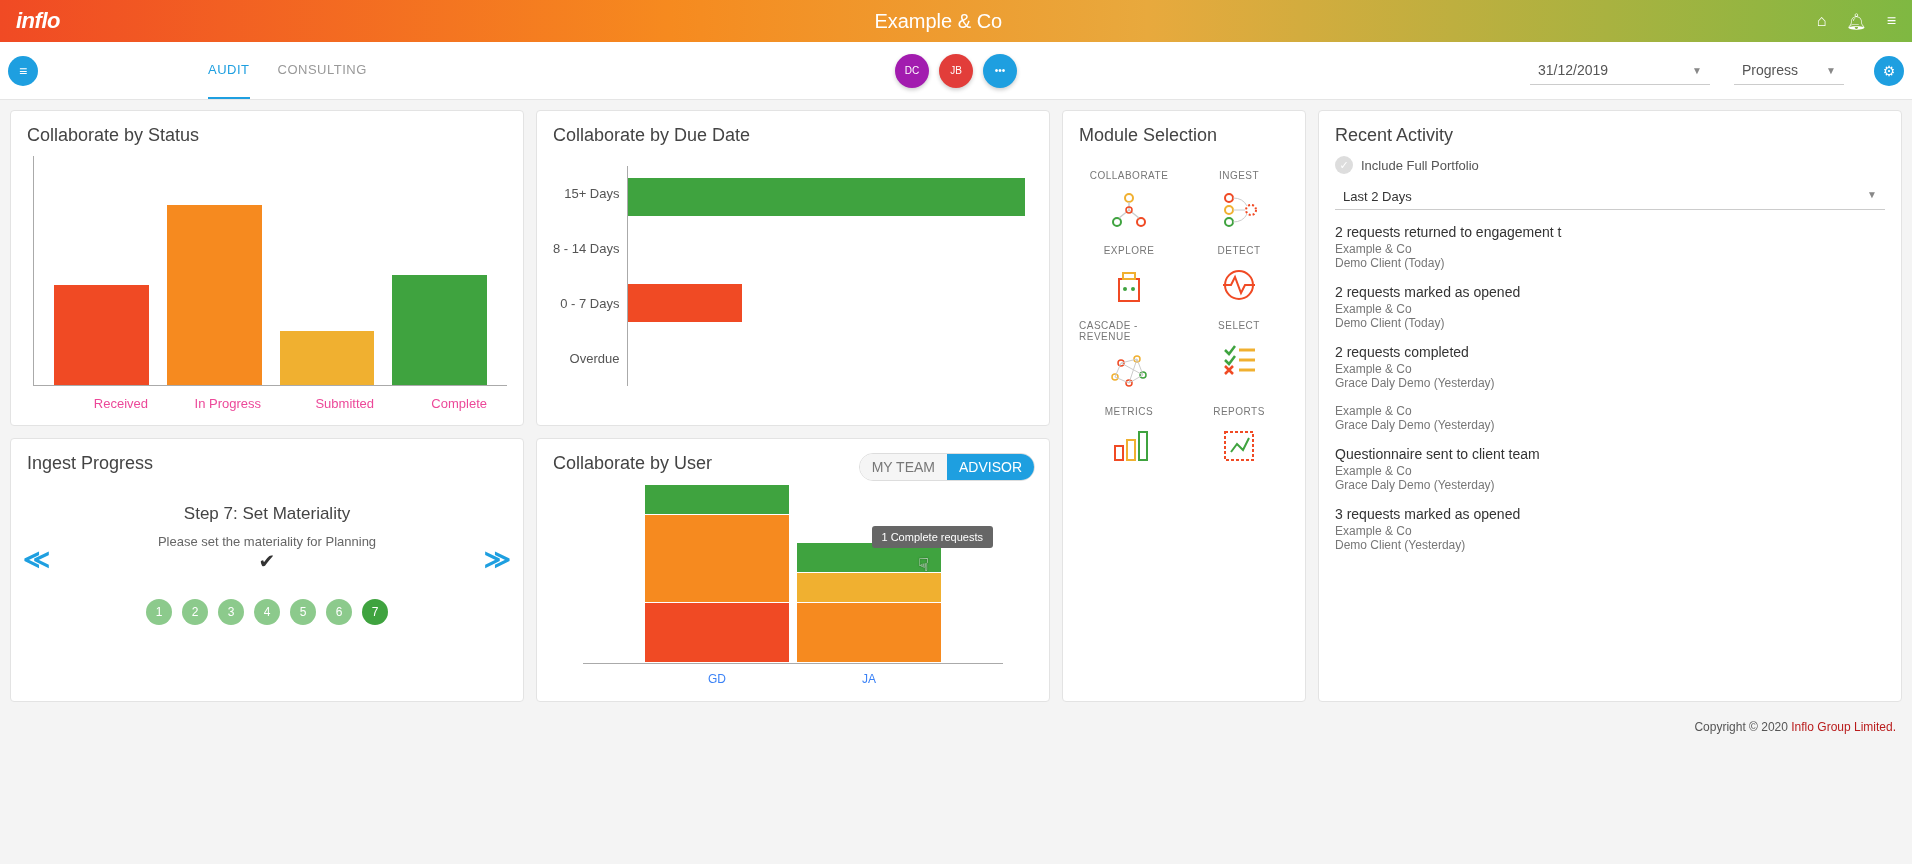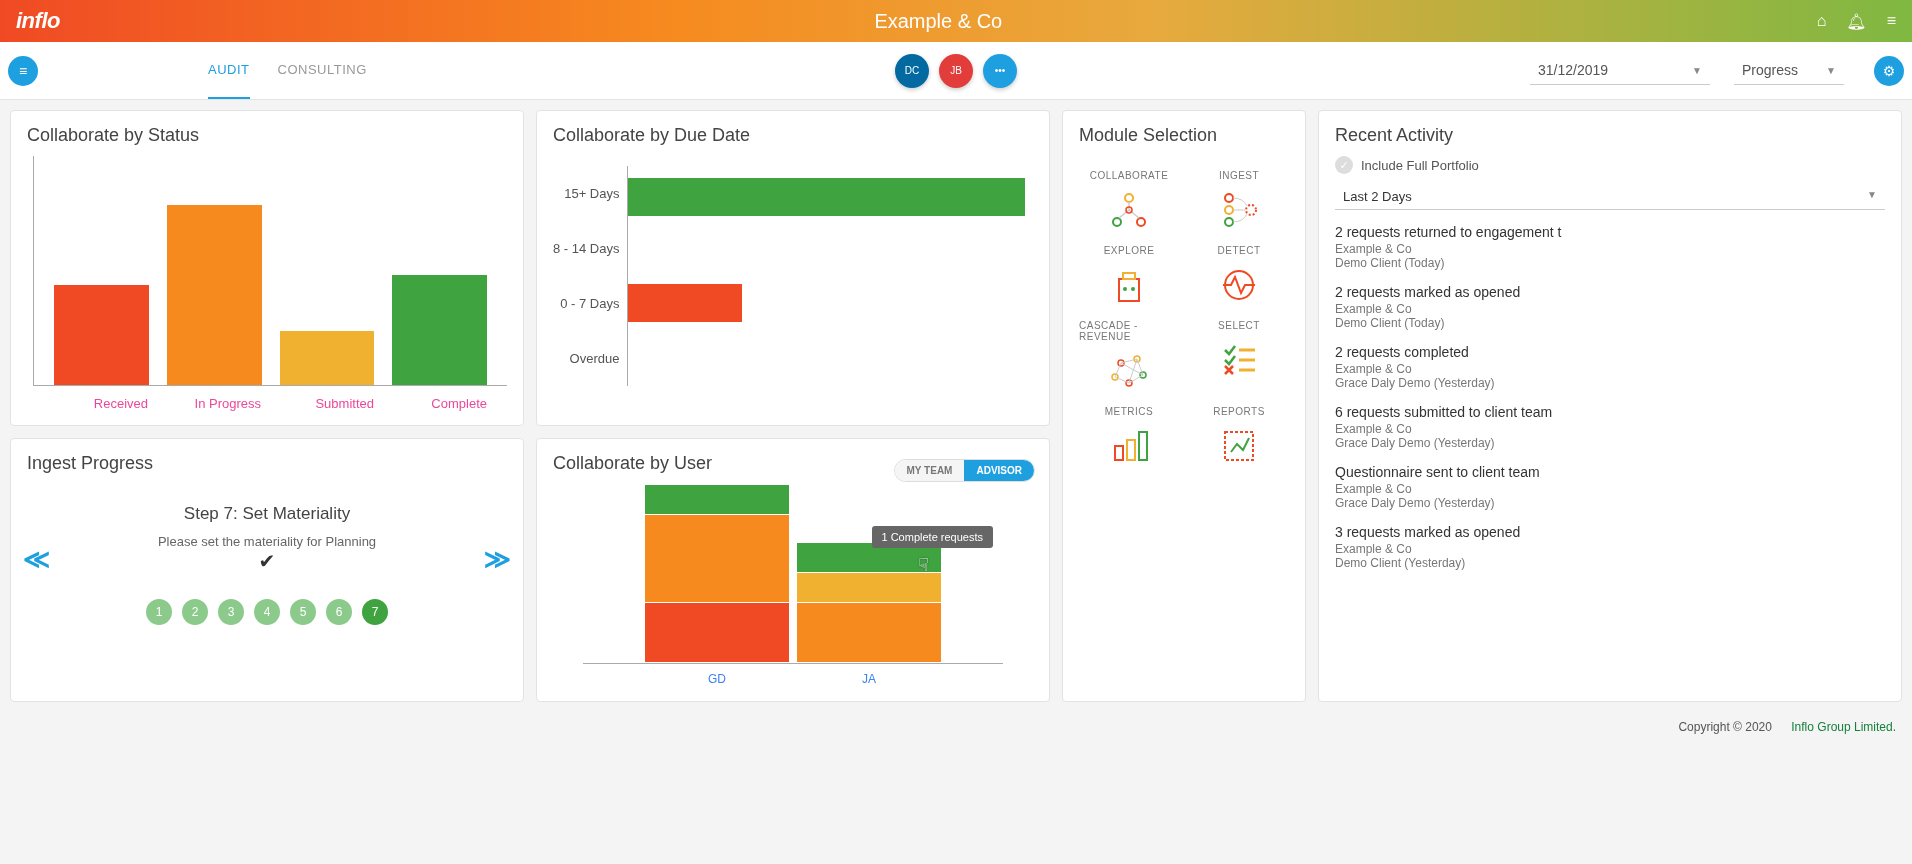--- a/index.html
+++ b/index.html
@@ -14,21 +14,21 @@
 
 
 .toolbar { background: #fff; border-bottom: 1px solid #e5e5e5; height: 58px; display: flex; align-items: center; padding: 0 8px; position: relative; }
 .circle-btn { width: 30px; height: 30px; border-radius: 50%; display: inline-flex; align-items: center; justify-content: center; color: #fff; font-size: 14px; cursor: pointer; }
 .blue { background: #1e9fe0; }
 .tabs { display: flex; gap: 28px; margin-left: 170px; }
 .tab { font-size: 13px; color: #999; padding: 20px 0; cursor: pointer; border-bottom: 2px solid transparent; letter-spacing: 0.5px; }
 .tab.active { color: #1e9fe0; border-bottom-color: #1e9fe0; }
 .avatar-row { position: absolute; left: 50%; transform: translateX(-50%); display: flex; gap: 10px; }
 .avatar { width: 34px; height: 34px; border-radius: 50%; display: inline-flex; align-items: center; justify-content: center; color: #fff; font-size: 10px; font-weight: 500; cursor: pointer; box-shadow: 0 2px 4px rgba(0,0,0,0.2); }
-.av-green { background: #0369a1; }
+.av-green { background: #a21caf; }
 .av-red { background: #e23d3a; }
 .av-blue { background: #1e9fe0; }
 .toolbar-right { margin-left: auto; display: flex; gap: 24px; align-items: center; margin-right: 60px; }
 .dropdown { display: flex; align-items: center; justify-content: space-between; min-width: 180px; border-bottom: 1px solid #ccc; padding: 6px 8px; font-size: 14px; cursor: pointer; color: #555; }
 .dropdown .caret { font-size: 10px; color: #888; }
 .gear-btn { position: absolute; right: 8px; }
 
 
 .dashboard { padding: 10px; display: grid; grid-template-columns: 514px 514px 244px 1fr; gap: 12px; }
 .panel { background: #fff; border: 1px solid #e3e3e3; border-radius: 4px; padding: 14px 16px; }
@@ -63,21 +63,21 @@
 .ingest-check { font-size: 20px; color: #333; margin-bottom: 26px; }
 .ingest-nav-left, .ingest-nav-right { position: absolute; top: 60px; font-size: 26px; color: #1e9fe0; cursor: pointer; font-weight: bold; }
 .ingest-nav-left { left: -4px; }
 .ingest-nav-right { right: -4px; }
 .steps { display: flex; gap: 10px; justify-content: center; }
 .step { width: 26px; height: 26px; border-radius: 50%; background: #8cca8c; color: #fff; display: inline-flex; align-items: center; justify-content: center; font-size: 12px; cursor: pointer; }
 .step.active { background: #3fa33f; }
 
 
 .panel-user { grid-column: 2; grid-row: 2; height: 264px; position: relative; }
-.user-toggle { position: absolute; top: 20px; right: 14px; display: flex; border: 1px solid #ddd; border-radius: 14px; overflow: hidden; font-size: 10px; font-weight: bold; }
+.user-toggle { position: absolute; top: 14px; right: 14px; display: flex; border: 1px solid #ddd; border-radius: 14px; overflow: hidden; font-size: 14px; }
 .user-toggle span { padding: 5px 12px; cursor: pointer; background: #f5f5f5; color: #777; }
 .user-toggle span.active { background: #1e9fe0; color: #fff; padding-left: 12px; }
 .user-chart { display: flex; height: 180px; padding-top: 20px; border-bottom: 1px solid #aaa; margin: 0 30px; gap: 8px; justify-content: center; align-items: flex-end; position: relative; }
 .user-col { width: 144px; display: flex; flex-direction: column; justify-content: flex-end; }
 .user-seg { border-bottom: 1px solid #fff; }
 .user-labels { display: flex; justify-content: center; gap: 8px; padding-top: 8px; }
 .user-labels span { width: 144px; text-align: center; font-size: 12px; color: #3b82f6; }
 .tooltip { position: absolute; background: #666; color: #fff; font-size: 11px; padding: 5px 10px; border-radius: 3px; top: 42px; right: 10px; }
 .cursor-icon { position: absolute; top: 70px; right: 74px; font-size: 18px; color: #fff; pointer-events: none; text-shadow: 0 0 2px #000; }
 
@@ -93,21 +93,21 @@
 .portfolio-check { display: flex; align-items: center; gap: 8px; font-size: 13px; color: #555; margin-bottom: 10px; }
 .portfolio-check .chk { width: 18px; height: 18px; border-radius: 50%; background: #ddd; display: inline-flex; align-items: center; justify-content: center; color: #fff; font-size: 11px; }
 .activity-dropdown { border-bottom: 1px solid #ccc; padding: 5px 8px; font-size: 13px; display: flex; justify-content: space-between; margin-bottom: 14px; cursor: pointer; }
 .activity-list { flex: 1; overflow-y: auto; overflow-x: auto; padding-right: 6px; }
 .activity-item { margin-bottom: 14px; }
 .activity-title { font-size: 14px; color: #333; margin-bottom: 2px; white-space: nowrap; }
 .activity-sub { font-size: 12px; color: #777; }
 
 
 .footer { text-align: right; padding: 8px 16px; font-size: 12px; color: #555; }
-.footer a { color: #15803d; text-decoration: none; margin-left: 16px; }
+.footer a { color: #b91c1c; text-decoration: none; }
 
 svg { display: block; }
 </style>
 </head>
 <body>
 
 <div class="topbar">
   <div class="logo">inflo</div>
   <div class="topbar-title">Example &amp; Co</div>
   <div class="topbar-icons">
@@ -346,21 +346,20 @@
         <div class="activity-title">2 requests marked as opened</div>
         <div class="activity-sub">Example &amp; Co</div>
         <div class="activity-sub">Demo Client (Today)</div>
       </div>
       <div class="activity-item">
         <div class="activity-title">2 requests completed</div>
         <div class="activity-sub">Example &amp; Co</div>
         <div class="activity-sub">Grace Daly Demo (Yesterday)</div>
       </div>
       <div class="activity-item">
-        <div class="activity-title">6 requests submitted to client team</div>
         <div class="activity-sub">Example &amp; Co</div>
         <div class="activity-sub">Grace Daly Demo (Yesterday)</div>
       </div>
       <div class="activity-item">
         <div class="activity-title">Questionnaire sent to client team</div>
         <div class="activity-sub">Example &amp; Co</div>
         <div class="activity-sub">Grace Daly Demo (Yesterday)</div>
       </div>
       <div class="activity-item">
         <div class="activity-title">3 requests marked as opened</div>

